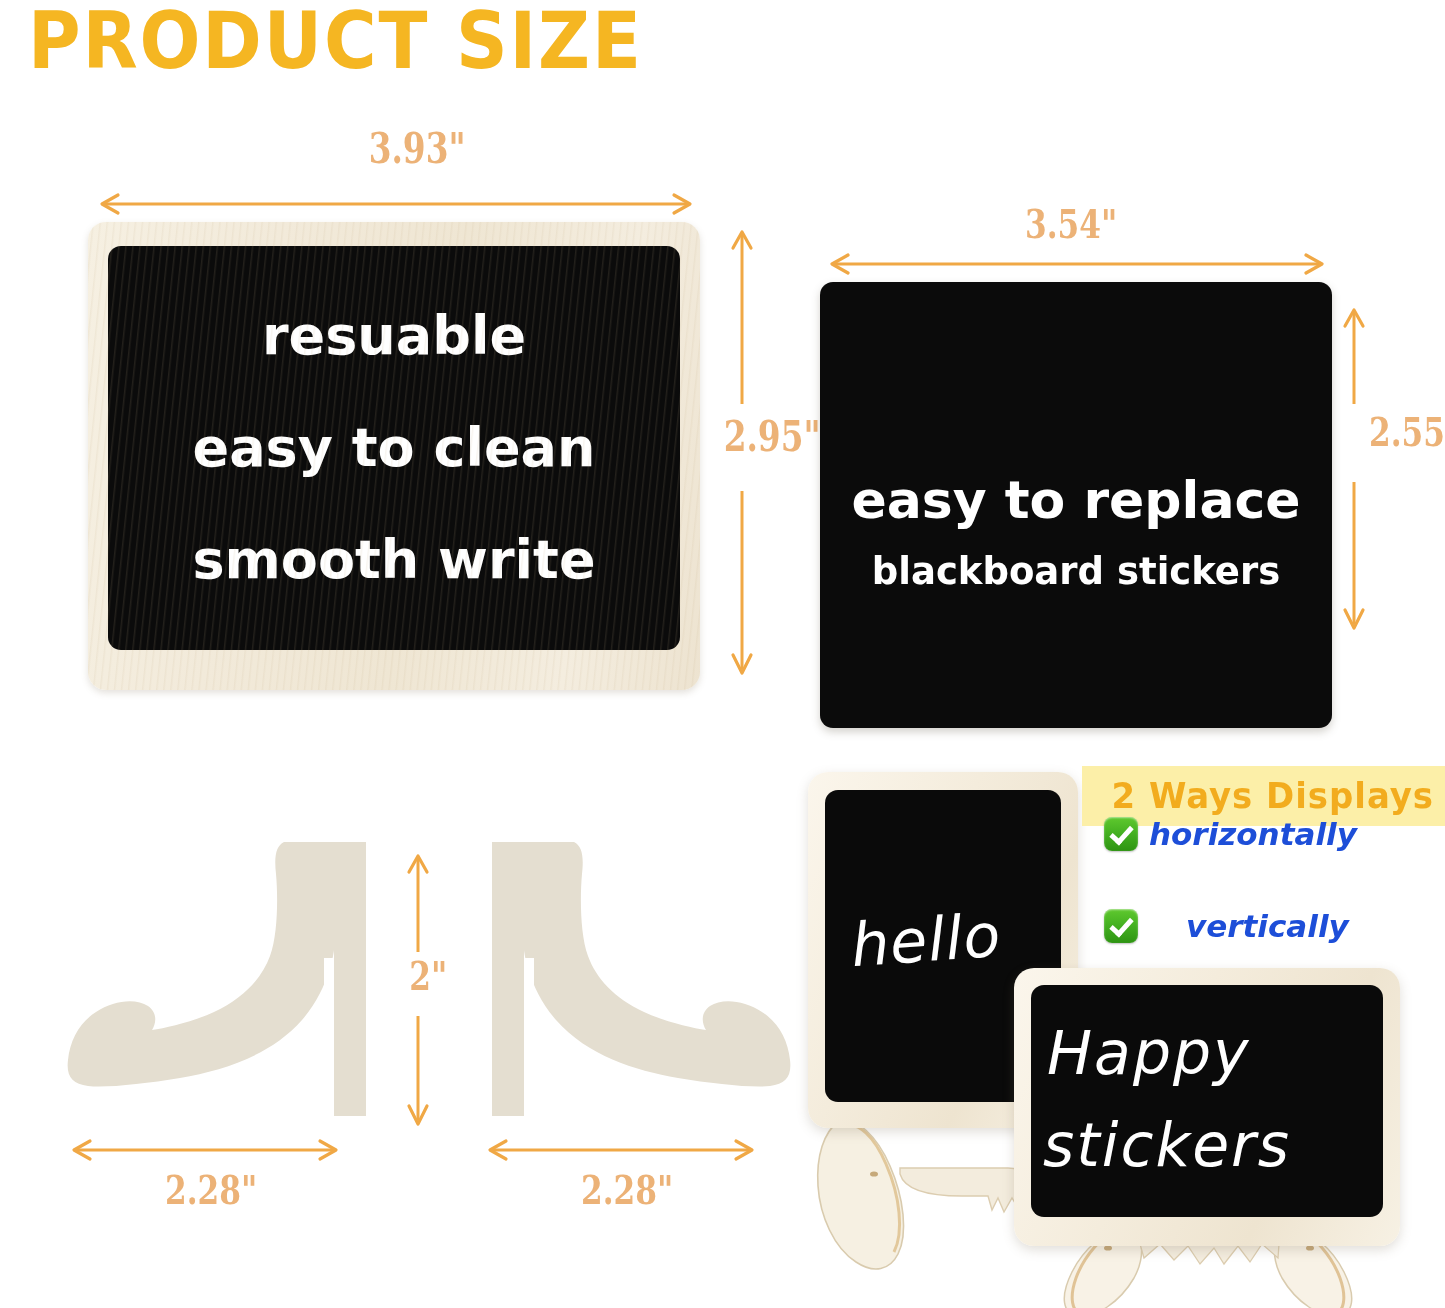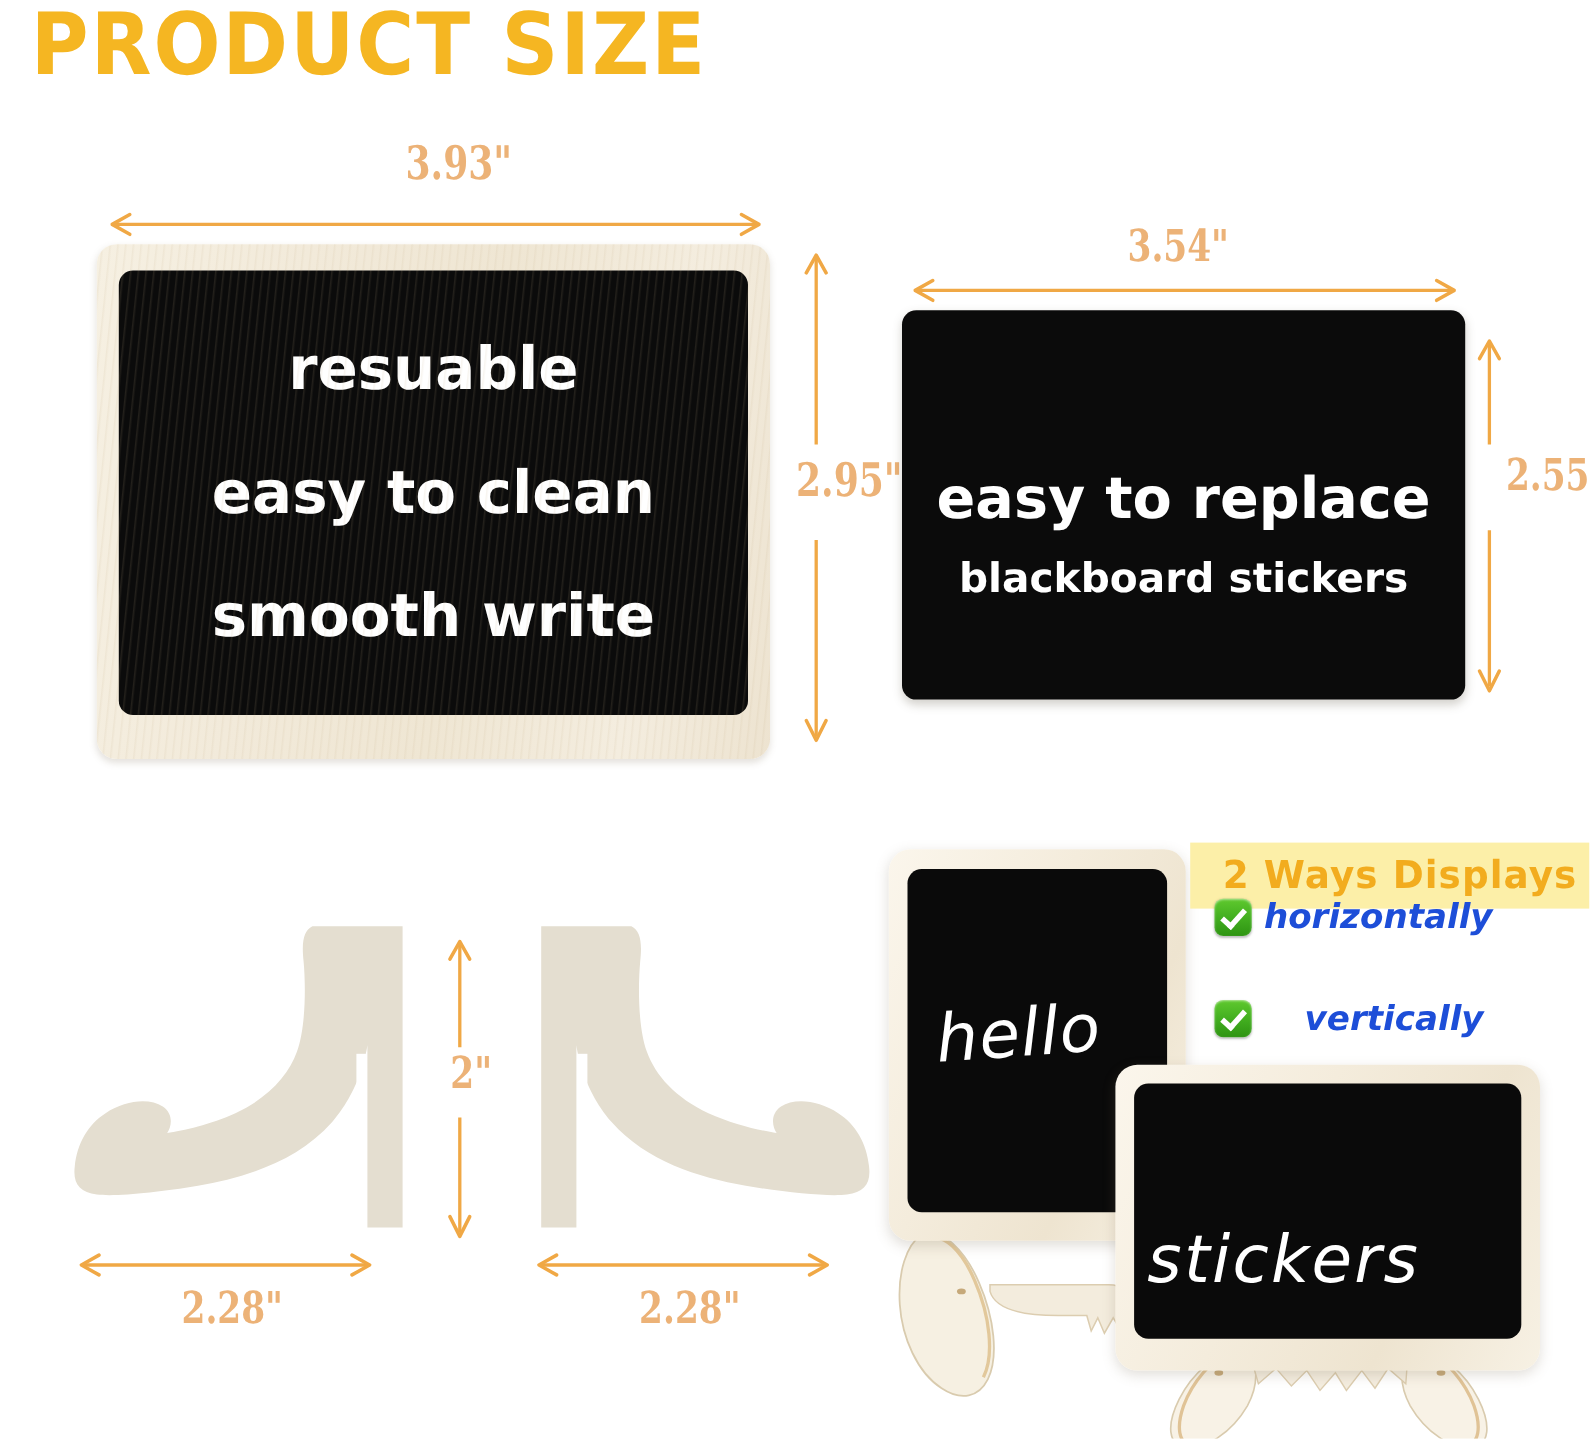--- a/index.html
+++ b/index.html
@@ -201,21 +201,21 @@
   </svg>
 
   <div class="dim-label" style="left:1012px; top:200px; font-size:40px;">3.54"</div>
 
   <svg class="arrow-h" style="left:822px; top:250px;" width="510" height="28" viewBox="0 0 510 28">
     <line x1="12" y1="14" x2="498" y2="14" stroke="#F0A845" stroke-width="3"></line>
     <polyline points="26,5 10,14 26,23" fill="none" stroke="#F0A845" stroke-width="3.2" stroke-linecap="round" stroke-linejoin="round"></polyline>
     <polyline points="484,5 500,14 484,23" fill="none" stroke="#F0A845" stroke-width="3.2" stroke-linecap="round" stroke-linejoin="round"></polyline>
   </svg>
 
-  <div class="board-surface plain" style="left:820px; top:282px; width:512px; height:354px;">
+  <div class="board-surface plain" style="left:820px; top:282px; width:512px; height:446px;">
     <div class="chalk-lines" style="padding-top:52px; gap:20px;">
       <span style="font-size:52px;">easy to replace</span>
       <span style="font-size:37px;">blackboard stickers</span>
     </div>
   </div>
 
   <svg class="arrow-v" style="left:1340px; top:300px;" width="28" height="108" viewBox="0 0 28 108">
     <line x1="14" y1="104" x2="14" y2="12" stroke="#F0A845" stroke-width="3"></line>
     <polyline points="5,26 14,10 23,26" fill="none" stroke="#F0A845" stroke-width="3.2" stroke-linecap="round" stroke-linejoin="round"></polyline>
   </svg>
@@ -306,20 +306,21 @@
     <path d="M250,6 C266,14 284,34 292,56 C299,76 296,90 286,92" fill="none" stroke="#E0C396" stroke-width="3"></path>
     <path d="M88,8 L232,8 L230,36 L214,22 L202,40 L190,24 L176,42 L166,26 L152,42
              L140,24 L126,38 L112,22 L96,36 Z" fill="#F4EDDF" stroke="#DCCDB0" stroke-width="1.3"></path>
     <ellipse cx="60" cy="26" rx="4" ry="2.6" fill="#C6A97A"></ellipse>
     <ellipse cx="262" cy="26" rx="4" ry="2.6" fill="#C6A97A"></ellipse>
   </svg>
 
   <div class="scene-frame" style="left:1014px; top:968px; width:386px; height:278px;">
     <div class="scene-surface" style="left:17px; top:17px; width:352px; height:232px;"></div>
   </div>
+  <div class="script" style="left:1047px; top:1018px; font-size:60px; letter-spacing:2px;">Happy</div>
   <div class="script" style="left:1043px; top:1110px; font-size:60px; letter-spacing:2px;">stickers</div>
 
   <div class="ways-title-band" style="left:1082px; top:766px; width:363px; height:60px;padding-left:16px;">
     <div class="ways-title">2 Ways Displays</div>
   </div>
 
   <div class="ways-row" style="left:1104px; top:816px;">
     <div class="check-badge"></div>
     <div class="ways-text">horizontally</div>
   </div>

